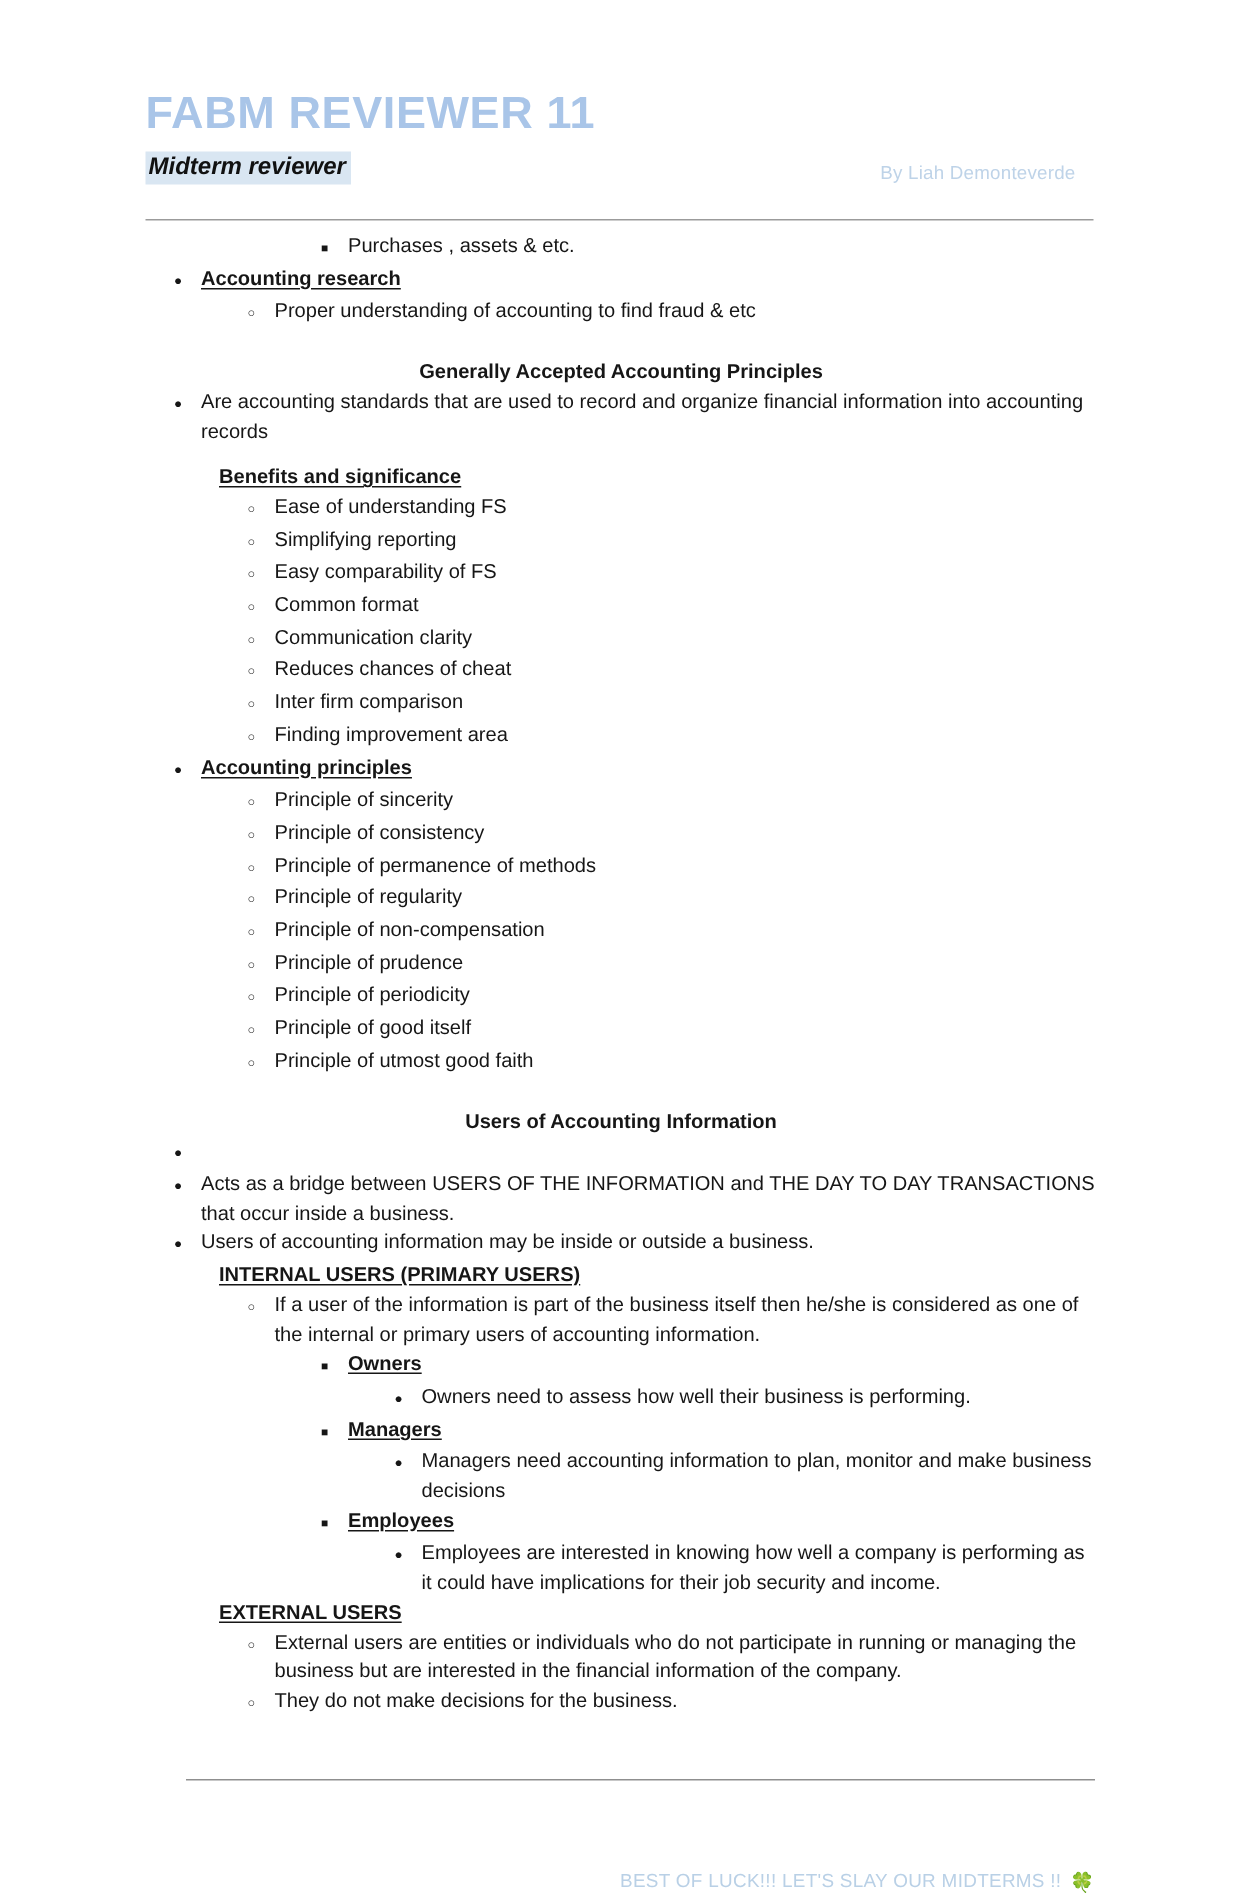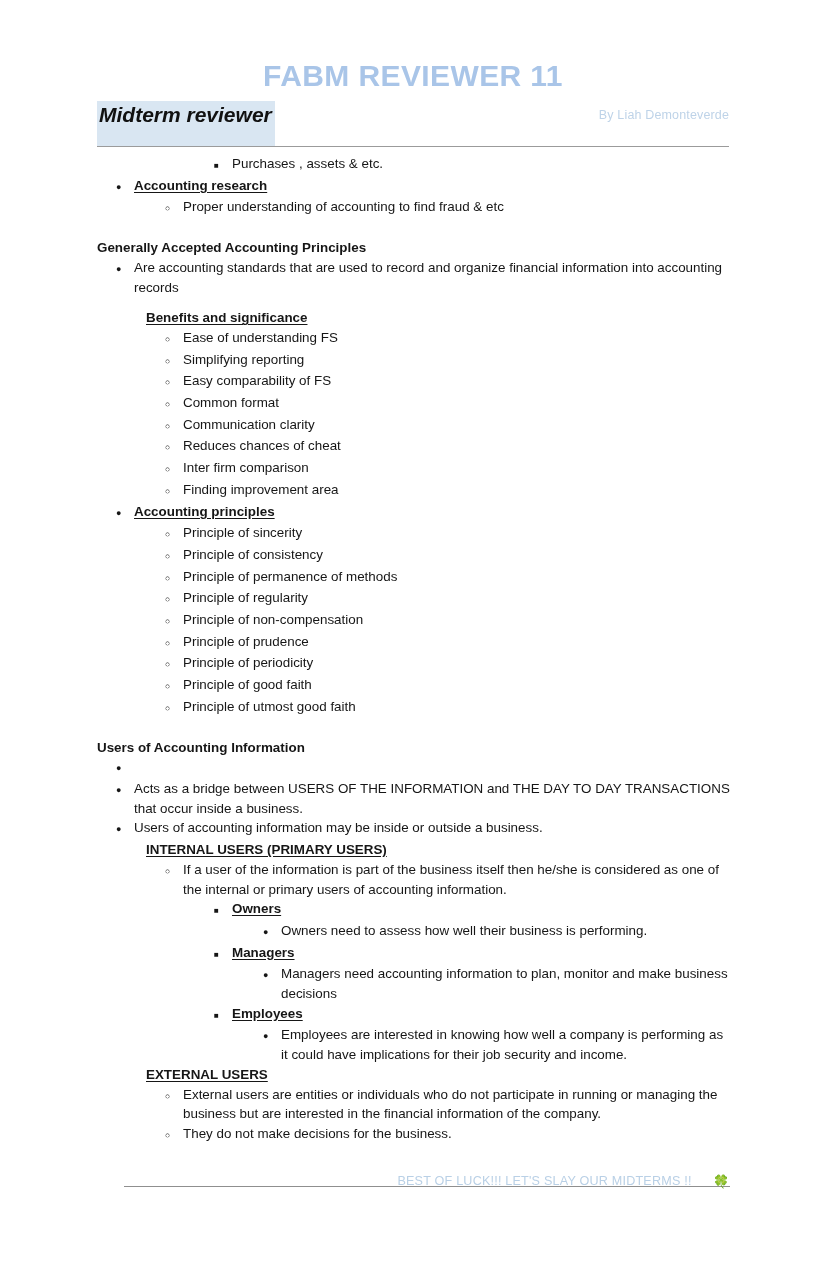--- a/index.html
+++ b/index.html
@@ -32,40 +32,39 @@
     width: 632px;
   }
   .doc-title {
     font-size: 30px;
     font-weight: bold;
     letter-spacing: 0.4px;
     color: #a9c5e8;
     line-height: 1.06;
     margin: 0;
     white-space: nowrap;
-    text-align: center;
   }
   .subtitle-row {
     position: relative;
     margin-top: 9px;
     height: 22px;
   }
   .doc-subtitle {
     display: inline-block;
-    font-size: 21px;
+    font-size: 16px;
     font-weight: bold;
     font-style: italic;
     color: #111111;
     background: #d9e6f2;
-    padding: 2px 3px 20px 2px;
+    padding: 2px 3px 2px 2px;
     line-height: 1.15;
   }
   .doc-byline {
     position: absolute;
-    right: 0;
+    right: 12px;
     bottom: 1px;
     font-size: 12.5px;
     color: #bed3e8;
     letter-spacing: 0.15px;
     white-space: nowrap;
   }
 
   .rule-top {
     position: absolute;
     left: 97px;
@@ -86,20 +85,21 @@
     color: #161616;
   }
 
   
   .h-section {
     font-weight: bold;
     font-size: 13.4px;
     line-height: 19.7px;
     margin: 0;
     padding: 0;
+    text-align: center;
   }
 
   
   .h-underline {
     font-weight: bold;
     text-decoration: underline;
     text-underline-offset: 1.5px;
   }
 
   
@@ -142,28 +142,28 @@
     position: absolute;
     left: 124px;
     top: 1186px;
     width: 606px;
     height: 0;
     border-top: 1.4px solid #8f8f8f;
   }
   .doc-footer {
     position: absolute;
     right: 98px;
-    top: 1174px;
+    top: 1247px;
     font-size: 12.6px;
     letter-spacing: 0.2px;
     color: #b9d0e6;
     white-space: nowrap;
     display: flex;
     align-items: center;
-    gap: 22px;
+    gap: 6px;
   }
   .clover {
     font-size: 13px;
     color: #6fbf3f;
     line-height: 1;
   }
 </style>
 </head>
 <body>
 
@@ -272,21 +272,21 @@
     <div class="li lv2">
       <span class="mk mk-circle"></span>
       <span class="tx">Principle of prudence</span>
     </div>
     <div class="li lv2">
       <span class="mk mk-circle"></span>
       <span class="tx">Principle of periodicity</span>
     </div>
     <div class="li lv2">
       <span class="mk mk-circle"></span>
-      <span class="tx">Principle of good faith</span>
+      <span class="tx">Principle of good itself</span>
     </div>
     <div class="li lv2">
       <span class="mk mk-circle"></span>
       <span class="tx">Principle of utmost good faith</span>
     </div>
 
     <div class="gap-md"></div>
 
     <div class="h-section">Users of Accounting Information</div>
 

